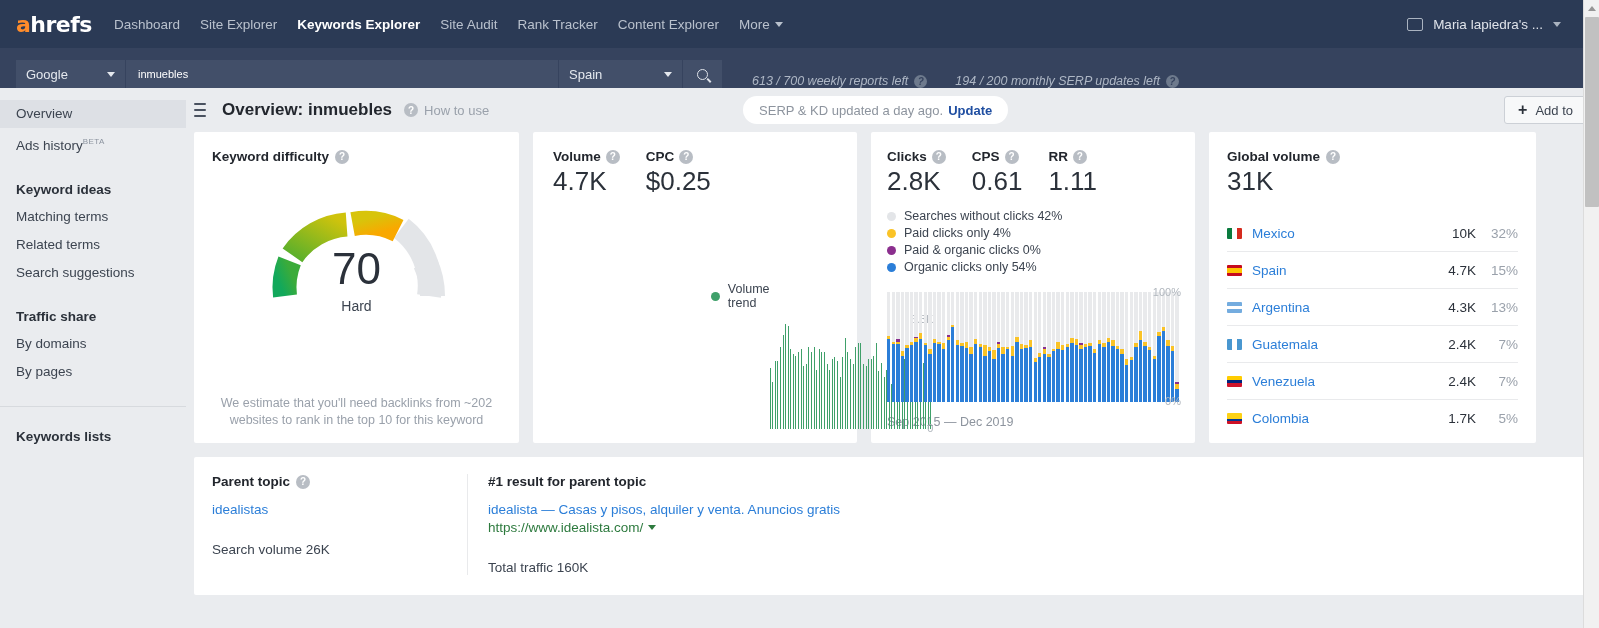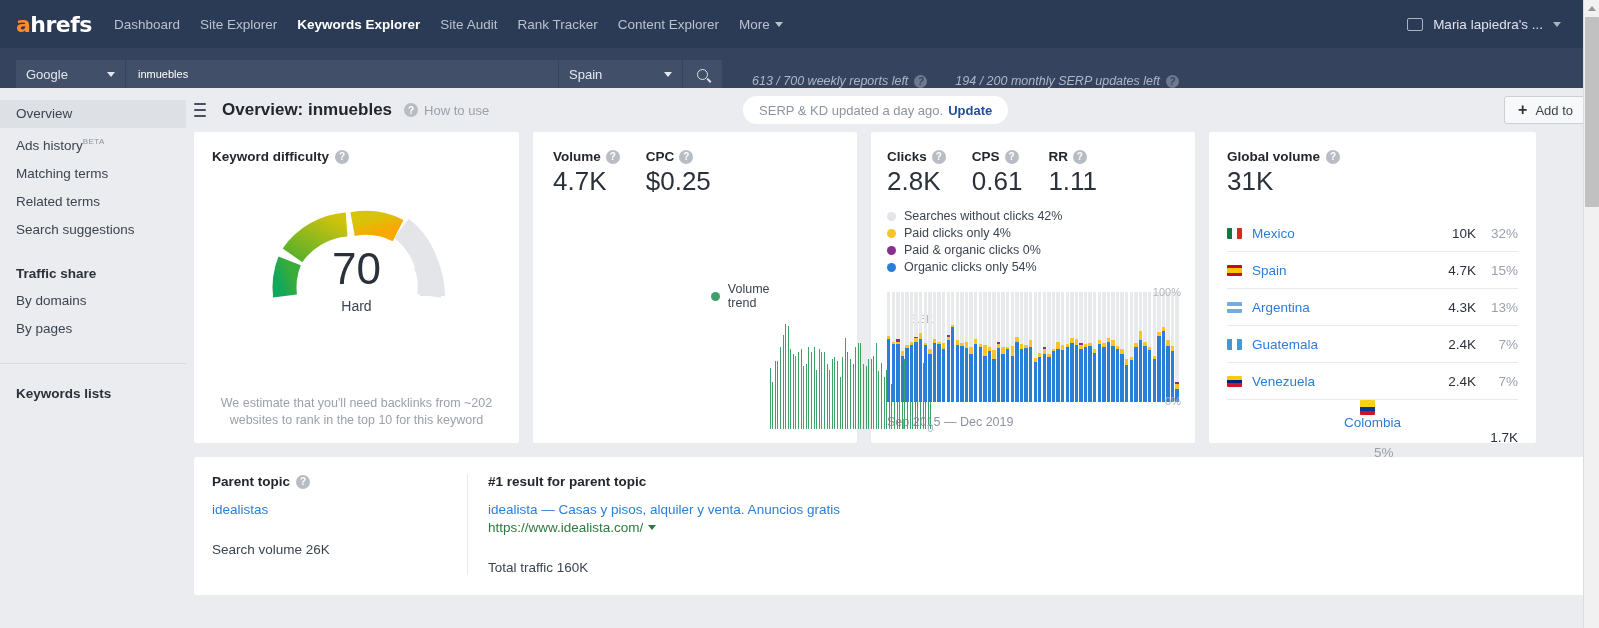--- a/index.html
+++ b/index.html
@@ -130,21 +130,21 @@
   .sbar { flex: 1; min-width: 1px; height: 100%; background: #e9eaec; display: flex; flex-direction: column; justify-content: flex-end; }
   .seg-p { width: 100%; background: #8b2f8e; }
   .seg-y { width: 100%; background: #fac327; }
   .seg-b { width: 100%; background: #2b7ed8; }
 
   
   .gv-card { width: 327px; flex: 0 0 327px; padding: 17px 18px 6px; }
   .gv-big { font-size: 26px; color: #2b313a; margin-top: 2px; }
   .gv-list { margin-top: 18px; }
   .gv-row { display: flex; align-items: center; height: 37px; border-bottom: 1px solid #e9eaec; font-size: 13.5px; }
-  .gv-row:last-child { border-bottom: 0; flex-direction: column; }
+  .gv-row:last-child { border-bottom: 0; }
   .flag { width: 15px; height: 11px; flex: 0 0 15px; margin-right: 10px; border-radius: 1px; overflow: hidden; display: block; }
   .gv-name { color: #2b7ed8; cursor: pointer; }
   .gv-vol { margin-left: auto; color: #2b313a; }
   .gv-pct { width: 42px; text-align: right; color: #9aa1ab; }
 
   
   .bottom-card { margin: 14px 12px 0 8px; background: #fff; border-radius: 2px; display: flex; padding: 17px 18px 20px; }
   .pt-left { width: 255px; flex: 0 0 255px; }
   .pt-right { flex: 1; border-left: 1px solid #e9eaec; padding-left: 20px; }
   .pt-link { color: #2b7ed8; font-size: 13.5px; margin-top: 13px; cursor: pointer; }
@@ -210,20 +210,21 @@
         <span class="qmark">?</span>
       </div>
     </div>
   </div>
 
   <div class="body-wrap">
 
     <div class="sidebar">
       <div class="sb-item selected">Overview</div>
       <div class="sb-item"><span>Ads history</span><span class="beta">BETA</span></div>
+      <div class="sb-head">Keyword ideas</div>
       <div class="sb-item">Matching terms</div>
       <div class="sb-item">Related terms</div>
       <div class="sb-item">Search suggestions</div>
       <div class="sb-head">Traffic share</div>
       <div class="sb-item">By domains</div>
       <div class="sb-item">By pages</div>
       <div class="sb-sep"></div>
       <div class="sb-head">Keywords lists</div>
     </div>
 

